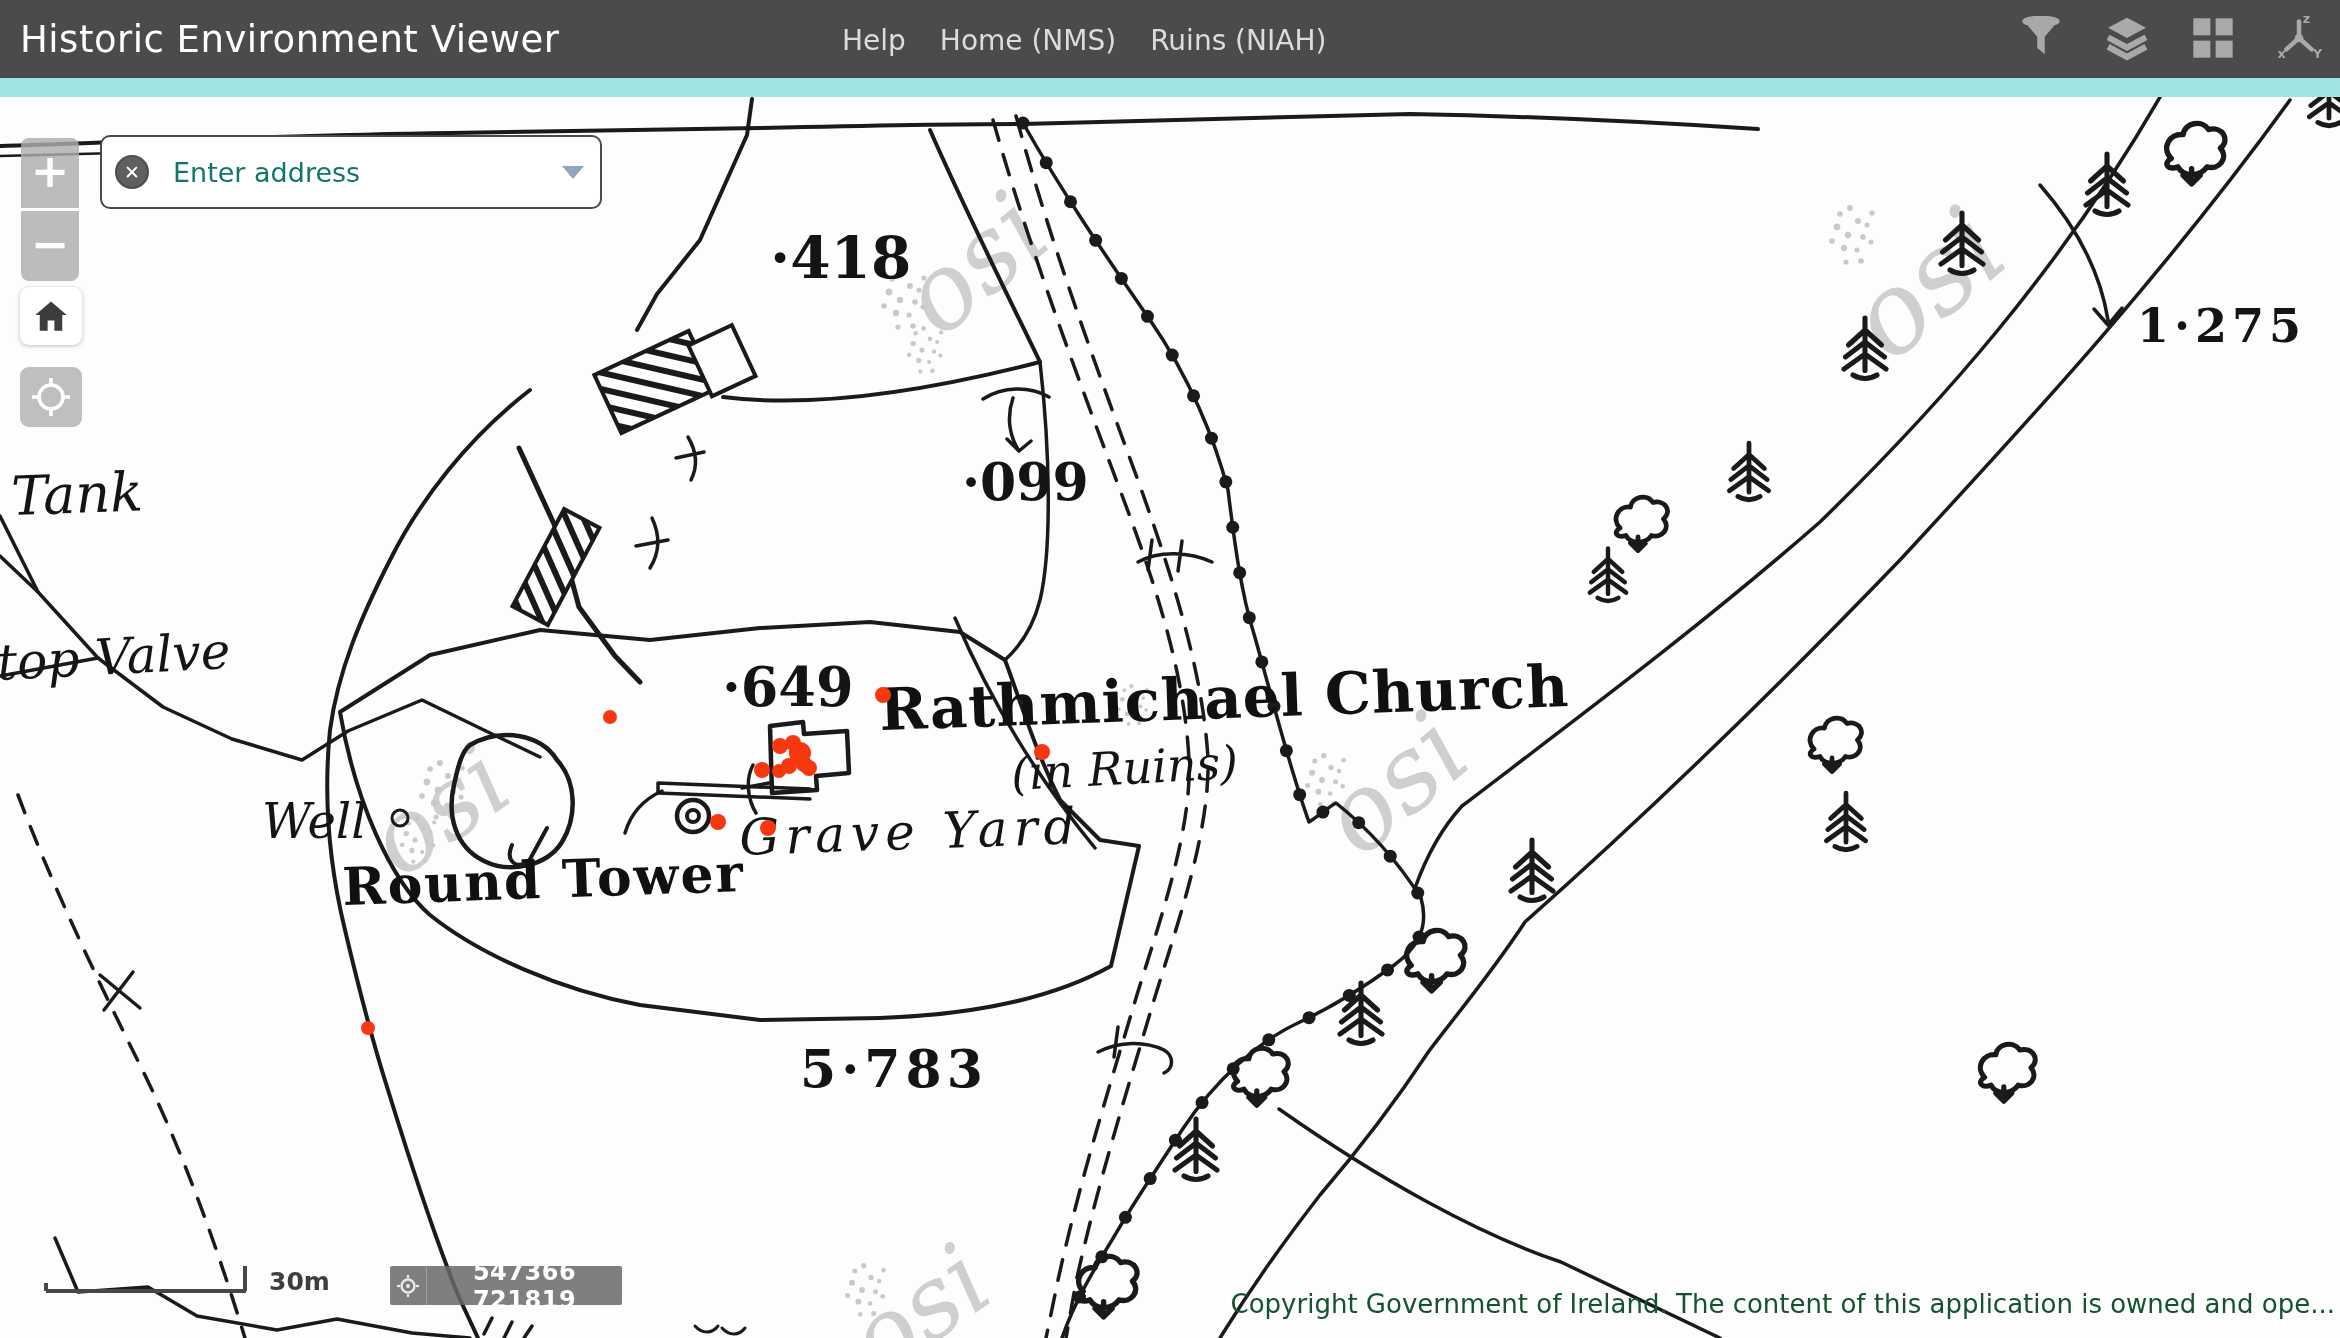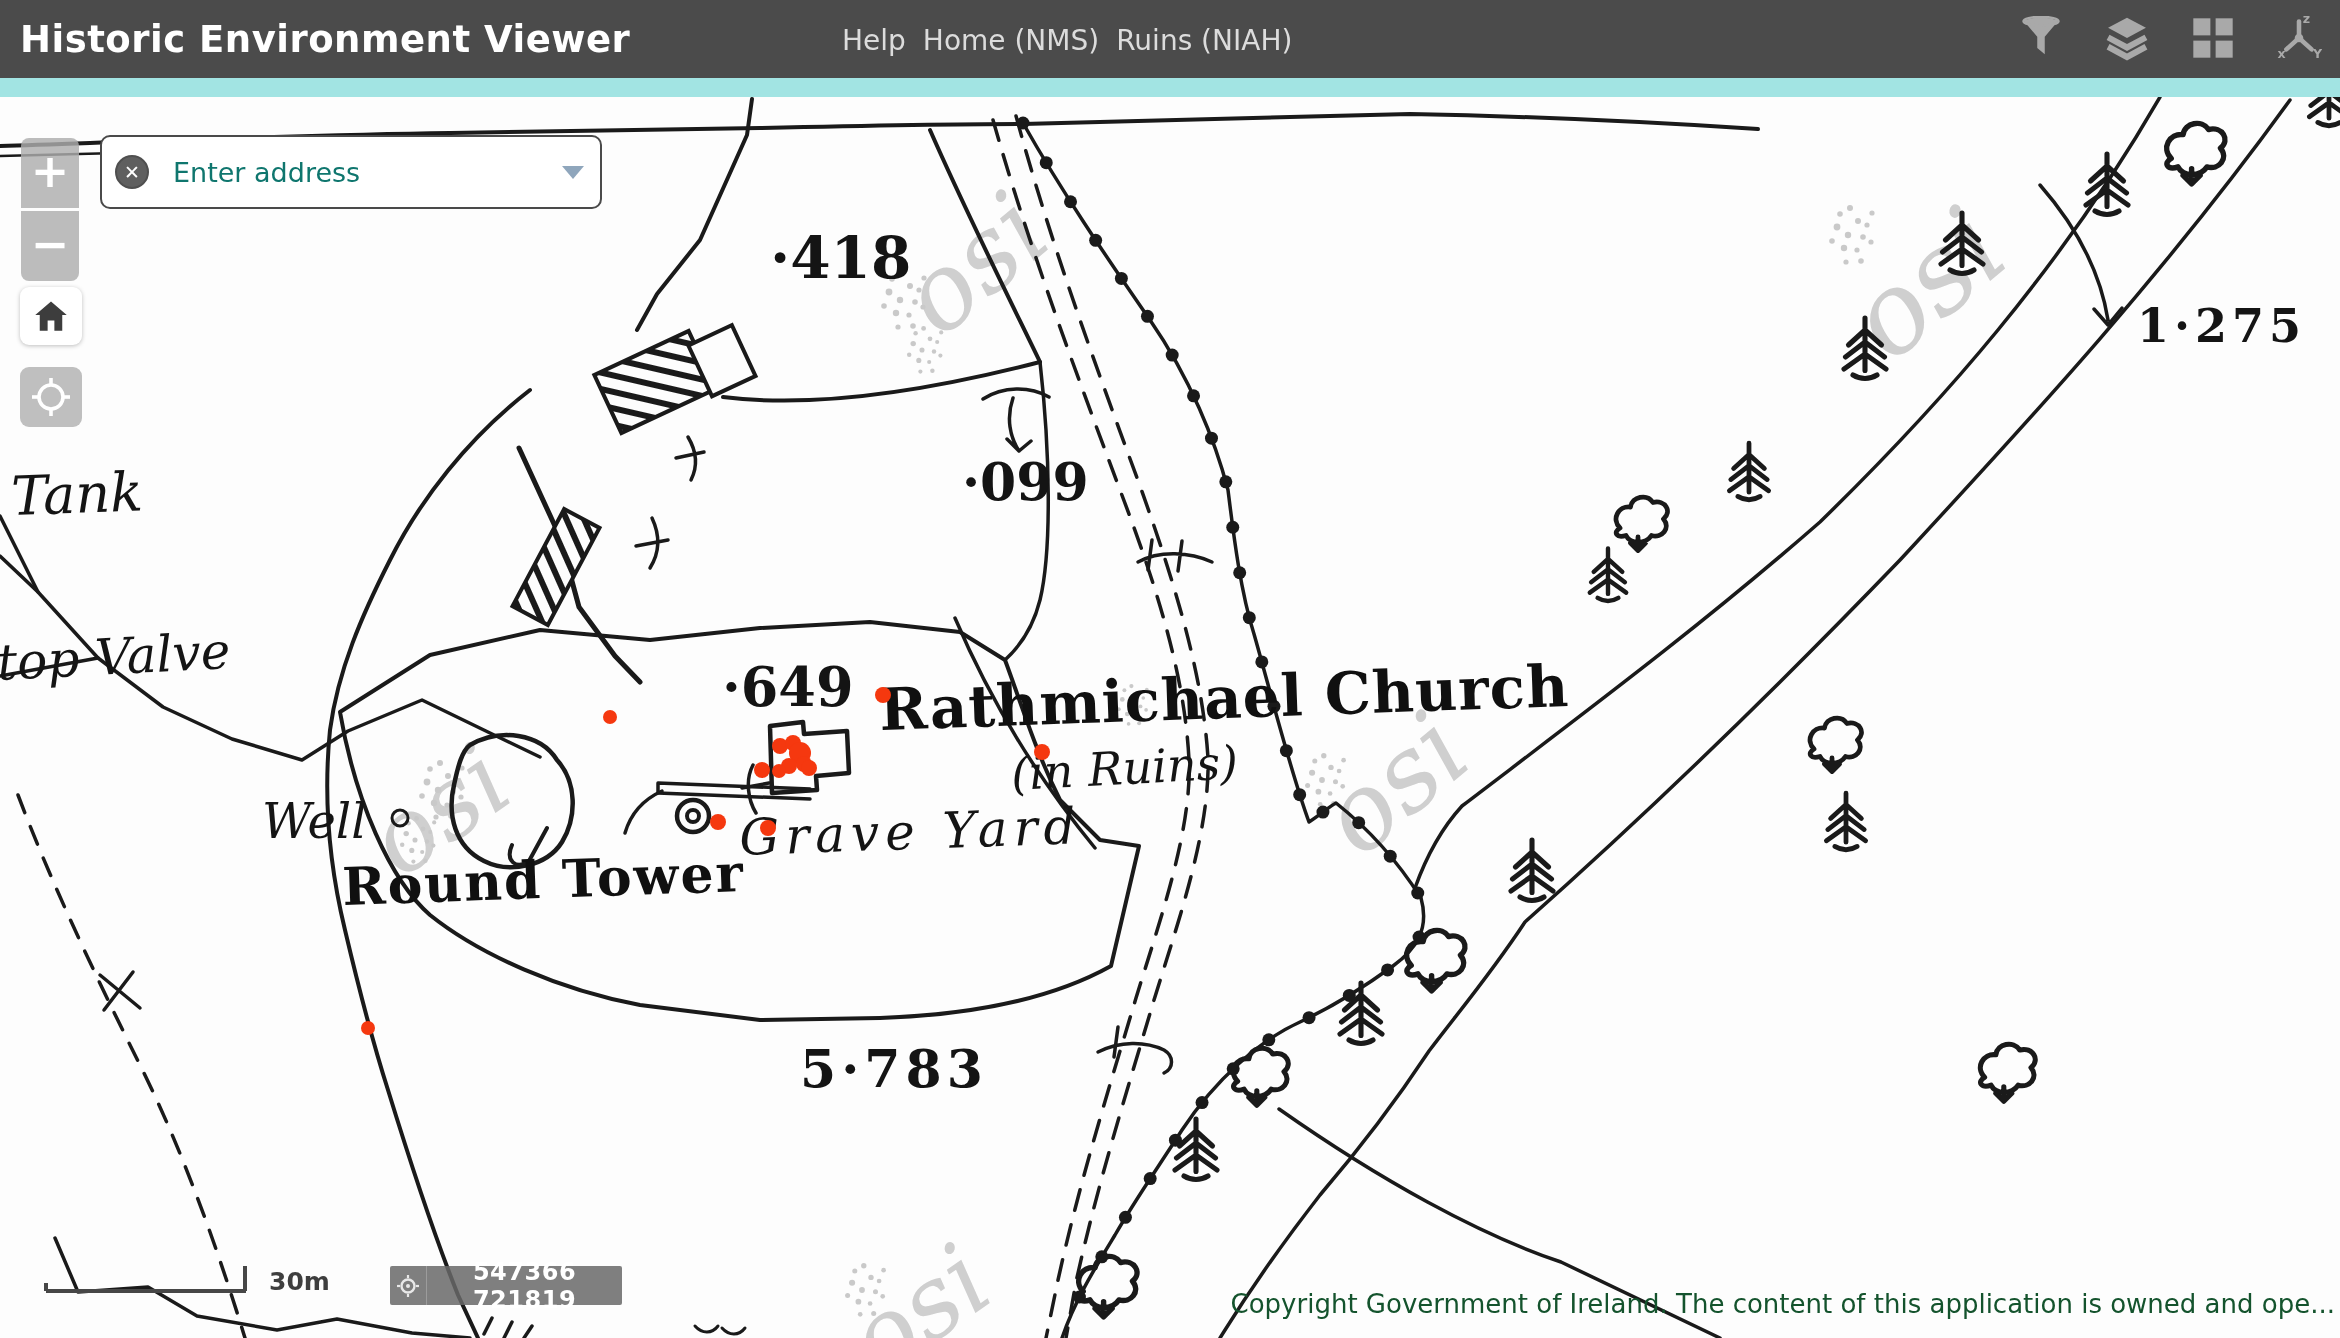--- a/index.html
+++ b/index.html
@@ -1,22 +1,22 @@
 <!DOCTYPE html>
 <html><head>
 <meta charset="utf-8">
 <style>
   html,body{margin:0;padding:0;}
   body{width:2340px;height:1338px;overflow:hidden;position:relative;background:#fff;
        font-family:"DejaVu Sans",sans-serif;}
   
   .header{position:absolute;left:0;top:0;width:2340px;height:78px;background:#4b4b4b;z-index:30;}
-  .header-title{position:absolute;left:20px;top:18px;color:#ffffff;font-size:37px;font-weight:bold;
+  .header-title{position:absolute;left:20px;top:18px;color:#ffffff;font-size:37px;font-weight:normal;
        letter-spacing:.5px;white-space:nowrap;}
-  .nav{position:absolute;left:842px;top:24px;display:flex;gap:17px;}
+  .nav{position:absolute;left:842px;top:24px;display:flex;gap:34px;}
   .nav-item{color:#dcdcdc;font-size:28px;cursor:pointer;white-space:nowrap;}
   .hicons{position:absolute;right:18px;top:12px;display:flex;gap:40px;align-items:center;height:52px;}
   .hicon{width:46px;height:48px;display:flex;align-items:center;justify-content:center;cursor:pointer;}
   .accent{position:absolute;left:0;top:78px;width:2340px;height:19px;background:#a2e4e3;z-index:30;}
   
   .map{position:absolute;left:0;top:97px;width:2340px;height:1241px;background:#fdfdfd;overflow:hidden;}
   .map svg.base{position:absolute;left:0;top:0;}
   text{user-select:none;}
   .ink{stroke:#1a1a1a;fill:none;stroke-linecap:round;stroke-linejoin:round;}
   .ital{font-family:"DejaVu Serif",serif;font-style:italic;fill:#141414;}

